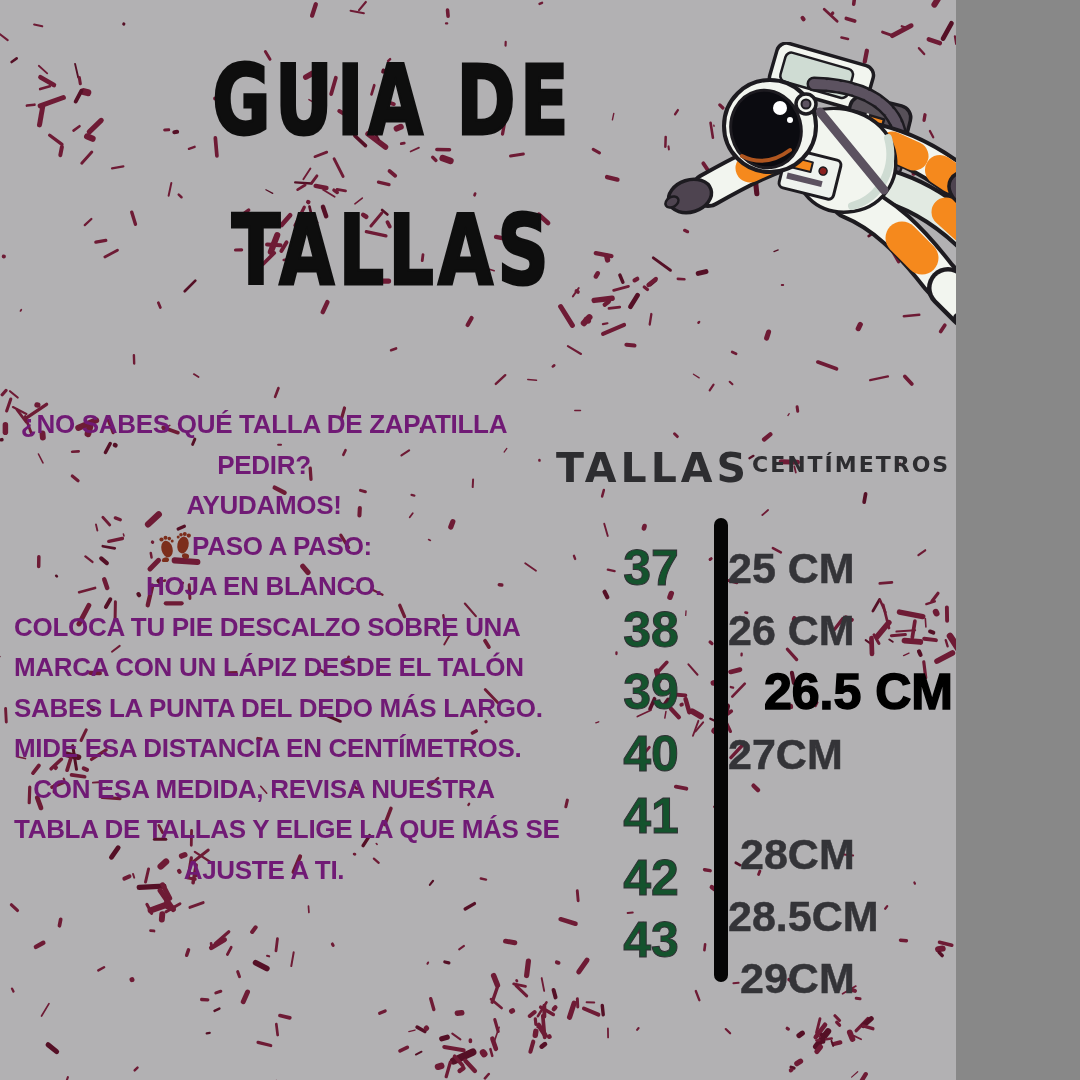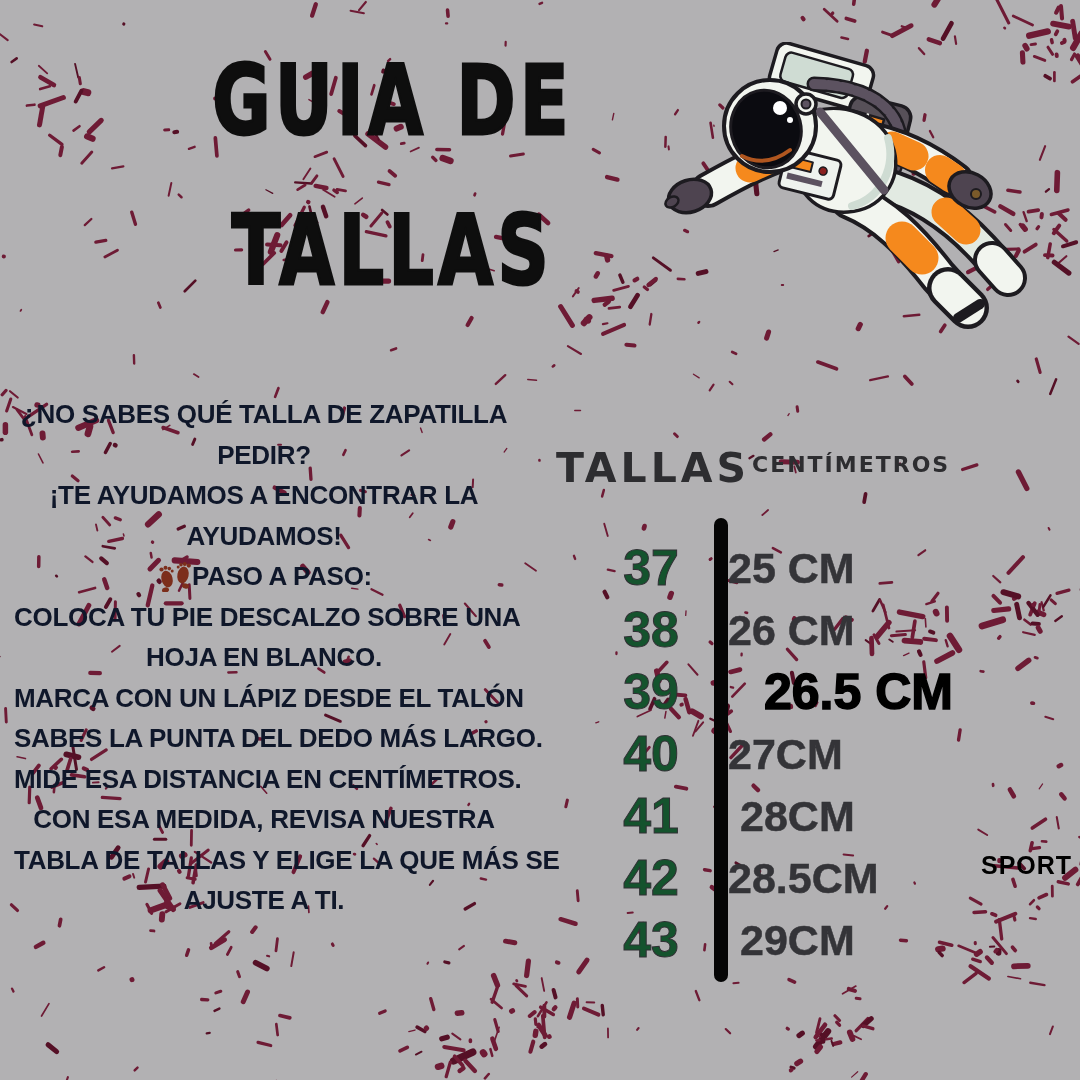--- a/index.html
+++ b/index.html
@@ -1,34 +1,34 @@
 <!DOCTYPE html>
 <html><head>
 <meta charset="utf-8">
 <style>
   html,body{margin:0;padding:0;background:#888;}
   .poster{
-    position:relative;width:1080px;height:1080px;overflow:hidden;
+    position:relative;width:956px;height:1080px;overflow:hidden;
     background:#b2b1b3;
     font-family:"Liberation Sans",sans-serif;
   }
   #splatter{position:absolute;left:0;top:0;z-index:1;pointer-events:none;}
   .layer{position:absolute;z-index:2;}
 
   
   .title-wrap{left:100px;top:26px;width:585px;text-align:center;color:#0e0e0e;}
   .title-line{
     font-family:"DejaVu Sans",sans-serif;font-weight:bold;
     font-size:96px;line-height:150px;letter-spacing:6px;
     transform:scaleX(0.74);transform-origin:50% 50%;
     -webkit-text-stroke:3px #0e0e0e;white-space:nowrap;
   }
 
   
-  .intro{left:14px;top:394px;width:500px;text-align:center;color:#0f172a;}
+  .intro{left:14px;top:404px;width:500px;text-align:center;color:#701a75;}
   .intro .iline{
     font-weight:bold;font-size:26px;line-height:40.5px;white-space:nowrap;
     letter-spacing:-0.3px;
   }
   .paso{display:flex;align-items:center;justify-content:center;height:40.5px;}
   .paso svg{display:block;}
 
   
   .hdr{font-family:"DejaVu Sans",sans-serif;font-weight:bold;color:#2d2d30;white-space:nowrap;}
   .hdr-tallas{left:556px;top:444px;width:170px;text-align:center;font-size:41px;letter-spacing:4px;}
@@ -862,43 +862,42 @@
       <circle cx="138" cy="78" r="3" fill="#fff"></circle>
 
       <circle cx="154" cy="62" r="10" fill="#f2f5ef" stroke="#1d1b20" stroke-width="3.5"></circle>
       <circle cx="154" cy="62" r="4.5" fill="#5c5260" stroke="#1d1b20" stroke-width="2"></circle>
     </g>
   </svg>
 
   <div class="layer intro">
     <div class="iline">¿NO SABES QUÉ TALLA DE ZAPATILLA</div>
     <div class="iline">PEDIR?</div>
-    <div class="iline">¡TE AYUDAMOS A ENCONTRAR LA</div>
     <div class="iline">AYUDAMOS!</div>
     <div class="iline paso">
       <svg width="36" height="32" viewBox="0 0 36 32">
         <g fill="#7c2e1b">
           <ellipse cx="11" cy="19" rx="5.6" ry="8.5" transform="rotate(-14 11 19)"></ellipse>
           <ellipse cx="9.5" cy="30" rx="3.6" ry="2.6" transform="rotate(-14 9.5 30)"></ellipse>
           <circle cx="5.5" cy="9.5" r="2.1"></circle>
             <circle cx="9.5" cy="7.8" r="2.0"></circle>
           <circle cx="13.3" cy="8.6" r="1.8"></circle>
             <circle cx="16.2" cy="11" r="1.5"></circle>
           <ellipse cx="27" cy="15" rx="5.6" ry="8.5" transform="rotate(12 27 15)"></ellipse>
           <ellipse cx="29.5" cy="26" rx="3.6" ry="2.6" transform="rotate(12 29.5 26)"></ellipse>
           <circle cx="22.2" cy="7" r="1.5"></circle>
             <circle cx="25" cy="4.8" r="1.8"></circle>
           <circle cx="28.8" cy="4" r="2.0"></circle>
             <circle cx="32.8" cy="5.6" r="2.1"></circle>
         </g>
       </svg>
       <span>PASO A PASO:</span>
     </div>
+    <div class="iline">HOJA EN BLANCO.</div>
     <div class="iline">COLOCA TU PIE DESCALZO SOBRE UNA</div>
-    <div class="iline">HOJA EN BLANCO.</div>
     <div class="iline">MARCA CON UN LÁPIZ DESDE EL TALÓN</div>
     <div class="iline">SABES LA PUNTA DEL DEDO MÁS LARGO.</div>
     <div class="iline">MIDE ESA DISTANCIA EN CENTÍMETROS.</div>
     <div class="iline">CON ESA MEDIDA, REVISA NUESTRA</div>
     <div class="iline">TABLA DE TALLAS Y ELIGE LA QUE MÁS SE</div>
     <div class="iline">AJUSTE A TI.</div>
   </div>
 
   <div class="layer hdr hdr-tallas">TALLAS</div>
   <div class="layer hdr hdr-cm">CENTÍMETROS</div>
@@ -934,21 +933,21 @@
       </div>
     <div class="cellrow">
         <span class="cmval">26 CM</span>
       </div>
     <div class="cellrow">
         <span class="cmval em">26.5 CM</span>
       </div>
     <div class="cellrow">
         <span class="cmval">27CM</span>
       </div>
-    <div class="cellrow" style="padding-left:12px;">
+    <div class="cellrow" style="padding-left:12px;margin-top:38px;">
         <span class="cmval">28CM</span>
       </div>
     <div class="cellrow">
         <span class="cmval">28.5CM</span>
       </div>
     <div class="cellrow" style="padding-left:12px;">
         <span class="cmval">29CM</span>
       </div>
   </div>
 

